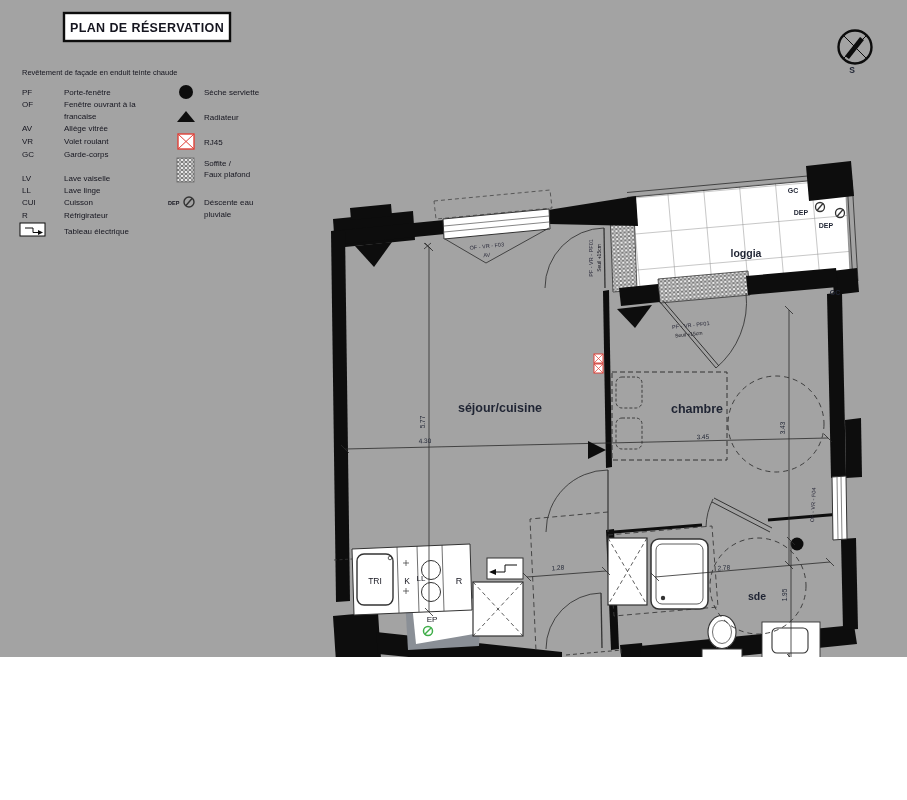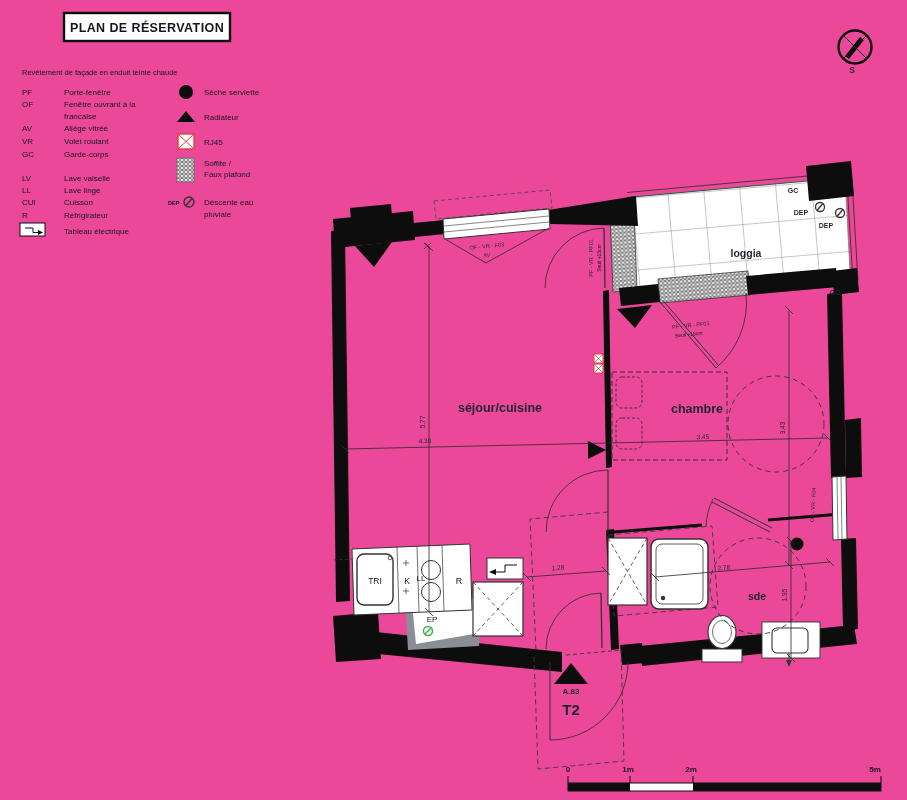--- a/index.html
+++ b/index.html
@@ -1,16 +1,16 @@
 <!DOCTYPE html>
 <html><head>
 <meta charset="utf-8">
 <style>
   html,body{margin:0;padding:0;background:#ffffff;}
-  .page{width:907px;height:800px;position:relative;background:#ec4899;overflow:hidden;}
+  .page{width:907px;height:657px;position:relative;background:#a3a3a3;overflow:hidden;}
   svg{display:block;}
   text{font-family:"Liberation Sans", sans-serif;fill:#15151f;}
   .t7{font-size:7.5px;}
   .lbl{fill:#1f2433;font-weight:bold;}
   .tiny{font-size:5.5px;fill:#2a2a3a;}
   .dim{font-size:6.5px;fill:#1f2433;}
   .thin{stroke:#2a2a2a;stroke-width:0.8;fill:none;}
   .wall{fill:#0d0d0d;stroke:none;}
   .dash{stroke:#3a3a3a;stroke-width:0.9;fill:none;stroke-dasharray:5,3.5;}
 </style>

